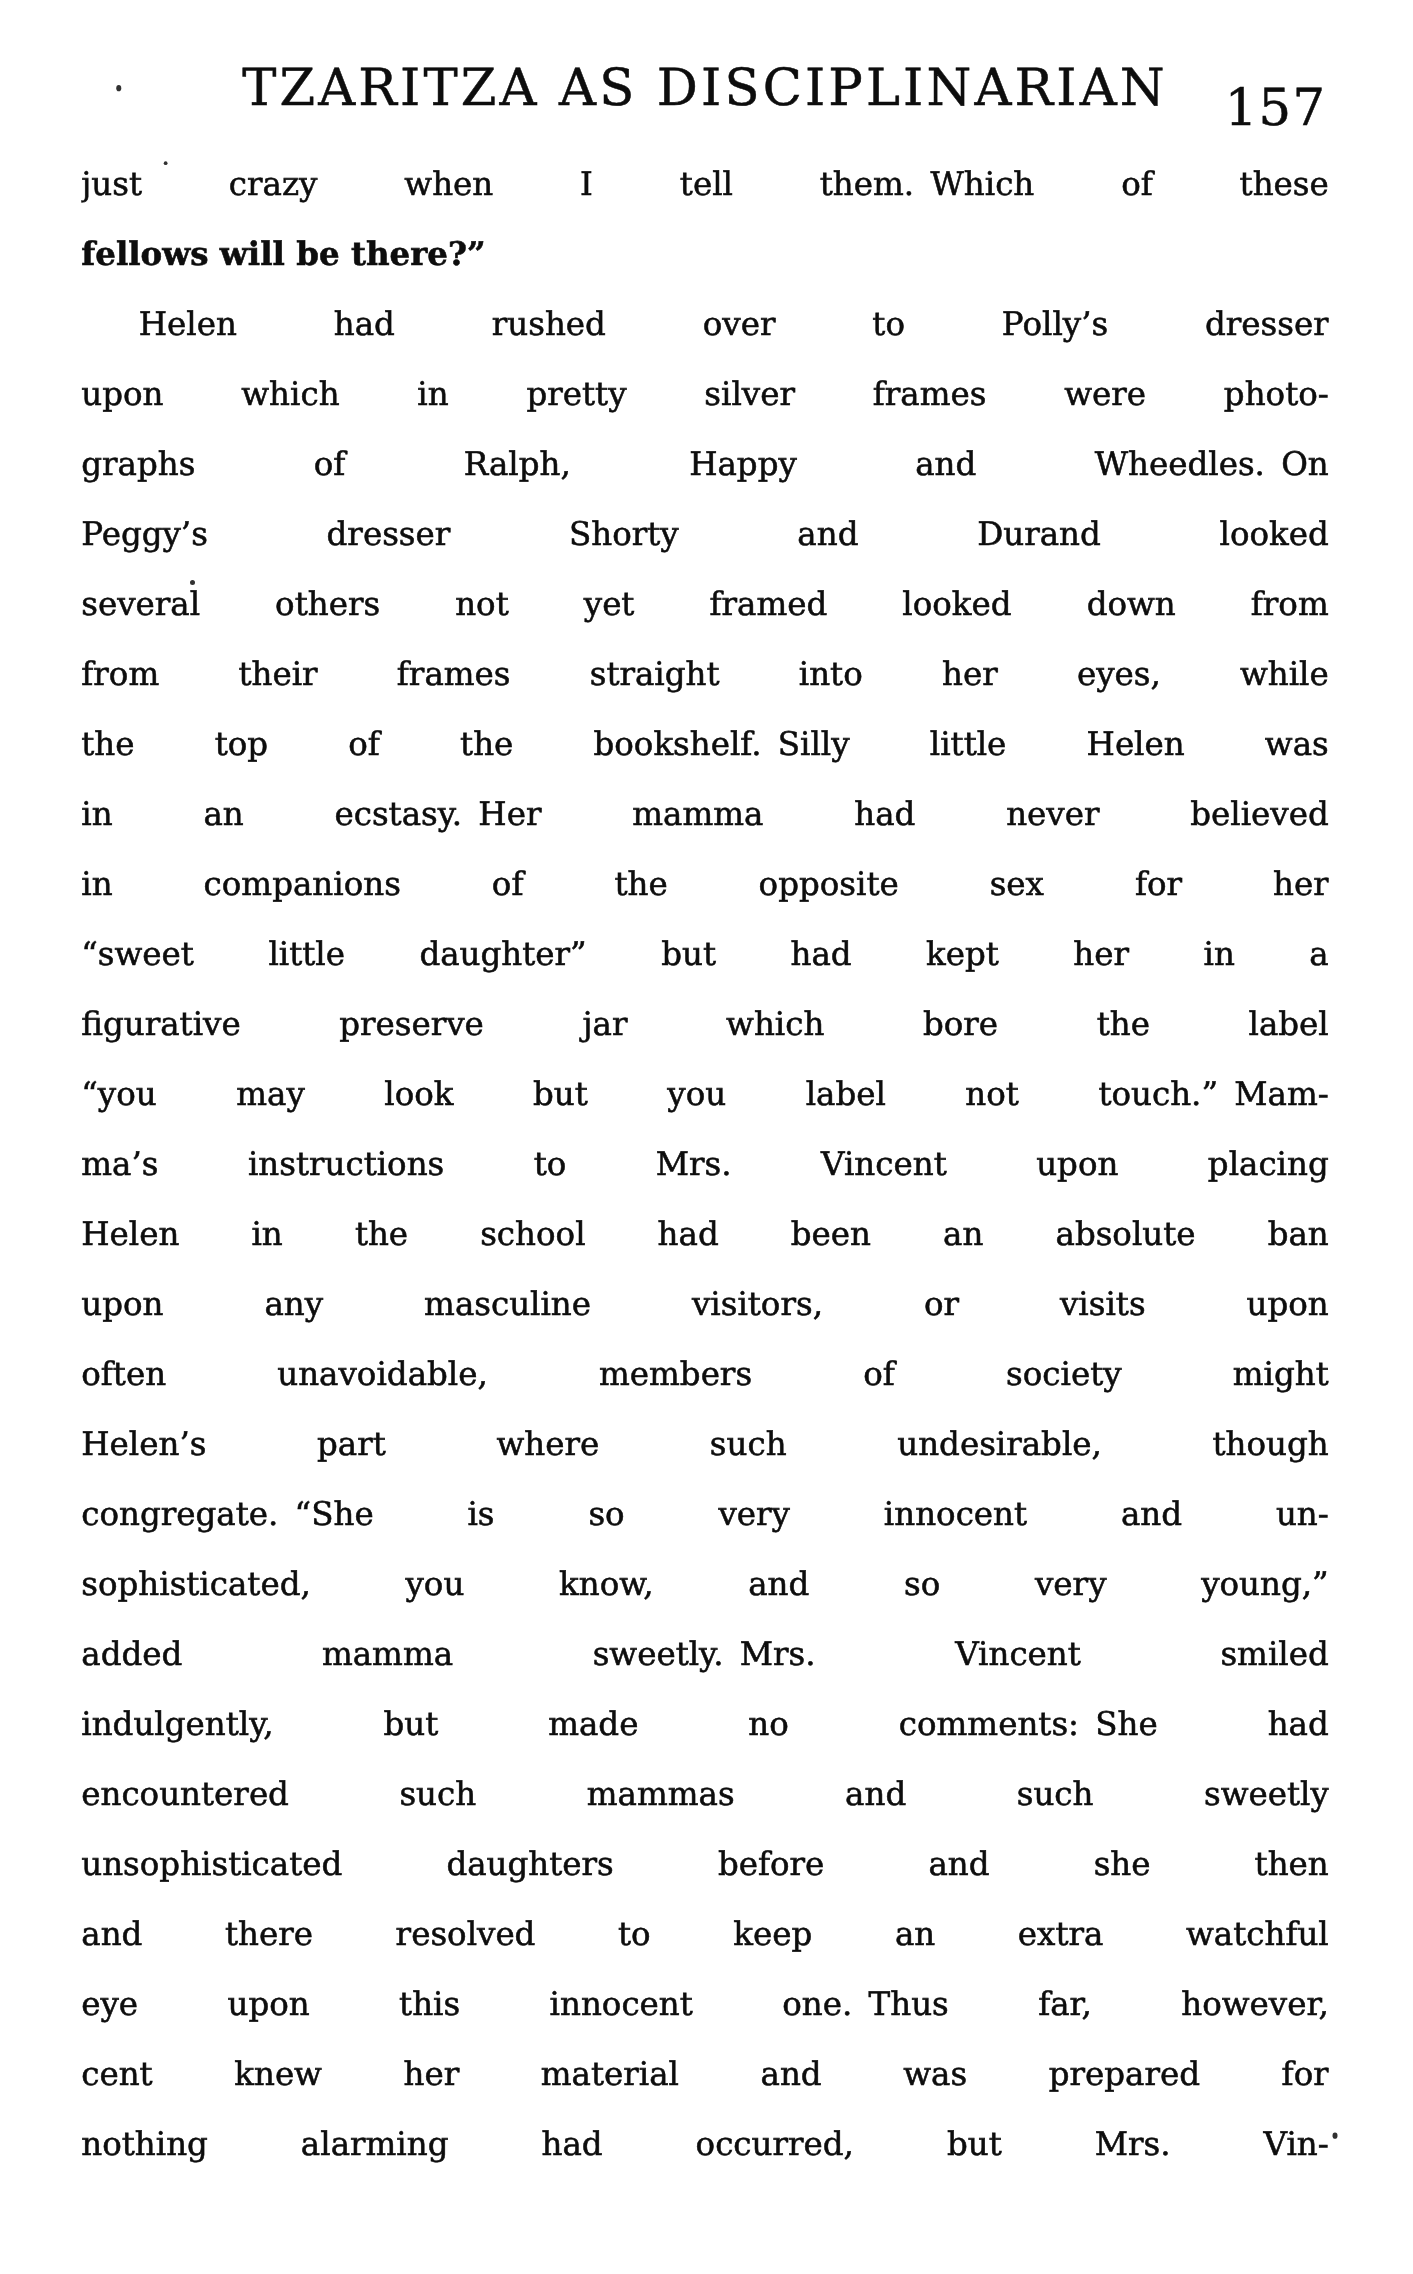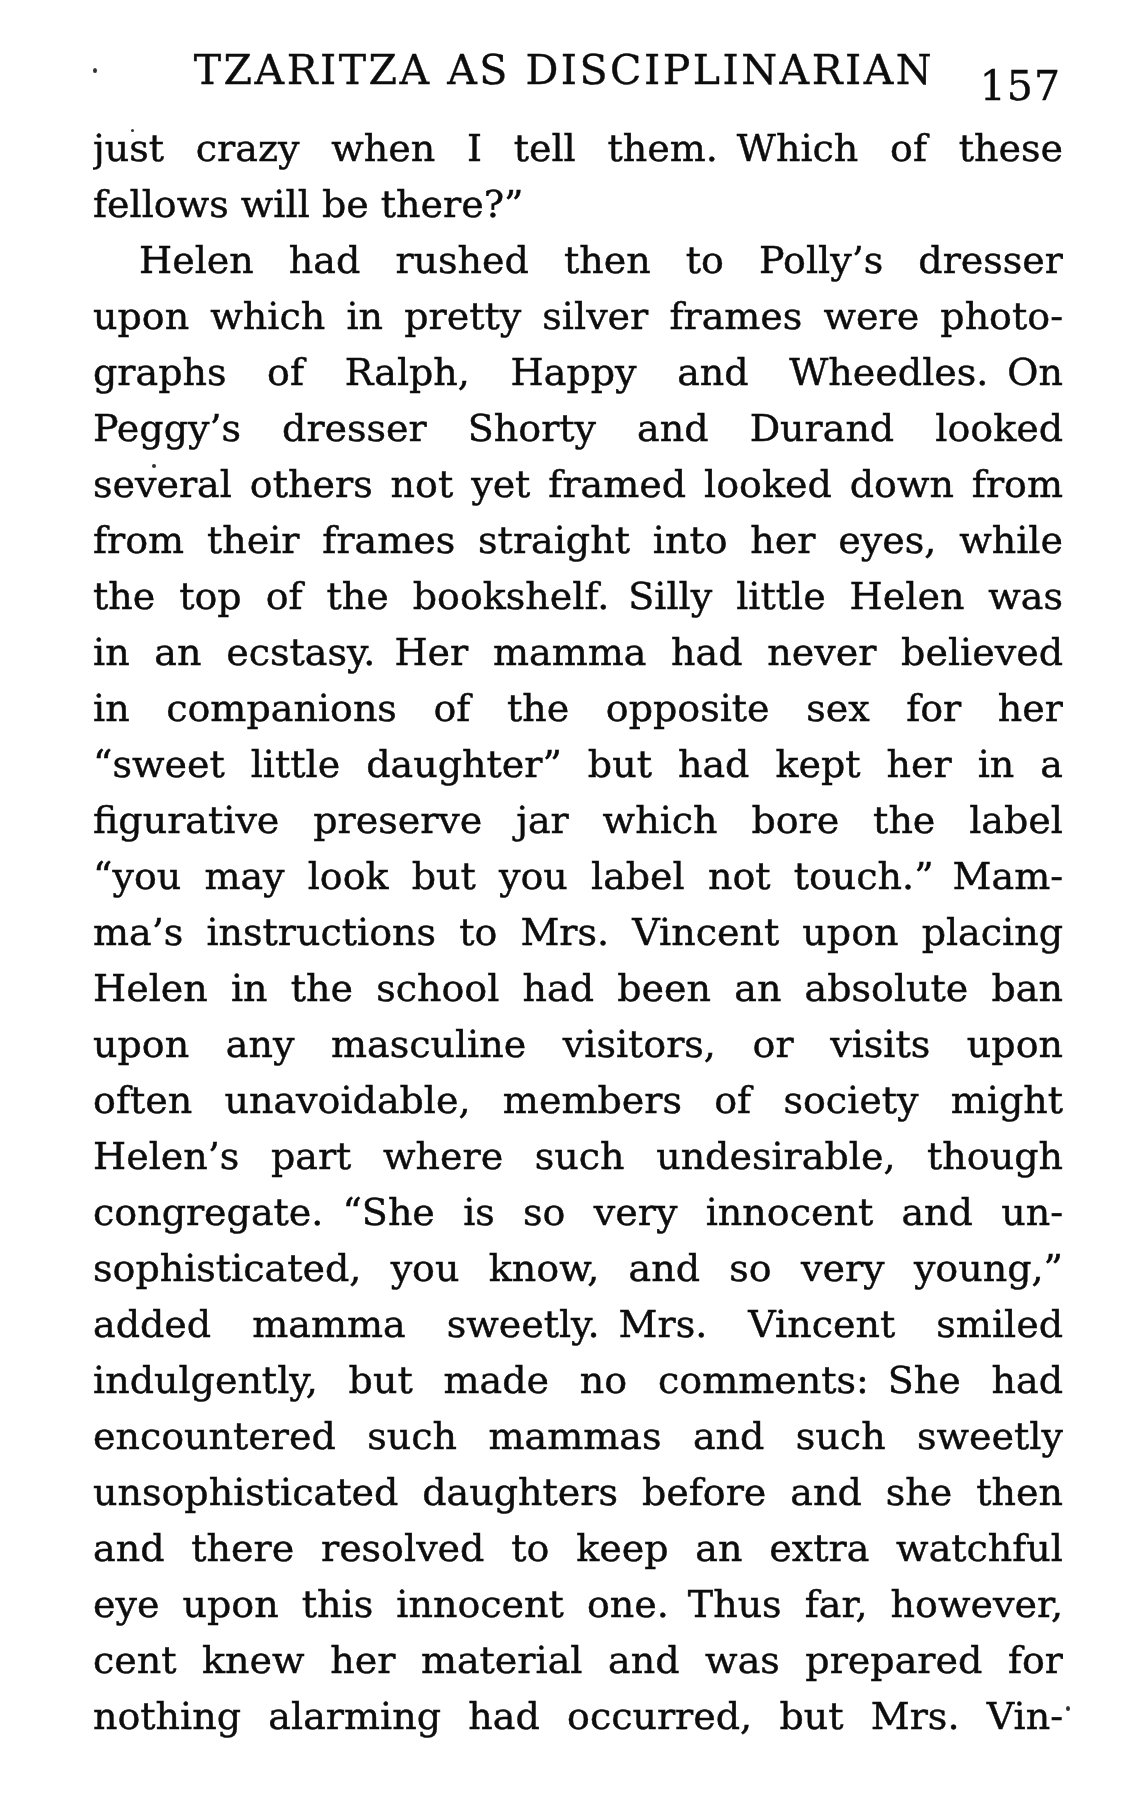--- a/index.html
+++ b/index.html
@@ -41,34 +41,34 @@
     letter-spacing: 1px;
     margin-top: 16px;
   }
   .body-text {
     position: absolute;
     left: 65px;
     top: 120px;
     width: 998px;
   }
   .line {
-    font-size: 38px;
+    font-size: 26px;
     line-height: 56px;
     height: 56px;
     overflow: hidden;
     text-align: justify;
     text-align-last: justify;
     text-justify: inter-word;
     -webkit-text-stroke: 0.45px var(--ink);
     white-space: nowrap;
-    margin-left: 28px;
   }
   .line.no-just {
     text-align: center;
     text-align-last: left;
+    font-weight: bold;
   }
   .line.indent {
     padding-left: 46px;
   }
   .speck {
     position: absolute;
     background: var(--ink);
     border-radius: 50%;
     opacity: 0.85;
   }
@@ -83,21 +83,21 @@
 <div class="page">
 
   <div class="running-header">
     <span class="header-title">TZARITZA AS DISCIPLINARIAN</span>
     <span class="page-number">157</span>
   </div>
 
   <div class="body-text">
       <div class="line">just crazy when I tell them. Which of these</div>
       <div class="line no-just">fellows will be there?”</div>
-      <div class="line indent">Helen had rushed then to Polly’s dresser</div>
+      <div class="line indent">Helen had rushed over to Polly’s dresser</div>
       <div class="line">upon which in pretty silver frames were photo-</div>
       <div class="line">graphs of Ralph, Happy and Wheedles. On</div>
       <div class="line">Peggy’s dresser Shorty and Durand looked</div>
       <div class="line">several others not yet framed looked down from</div>
       <div class="line">from their frames straight into her eyes, while</div>
       <div class="line">the top of the bookshelf. Silly little Helen was</div>
       <div class="line">in an ecstasy. Her mamma had never believed</div>
       <div class="line">in companions of the opposite sex for her</div>
       <div class="line">“sweet little daughter” but had kept her in a</div>
       <div class="line">figurative preserve jar which bore the label</div>

